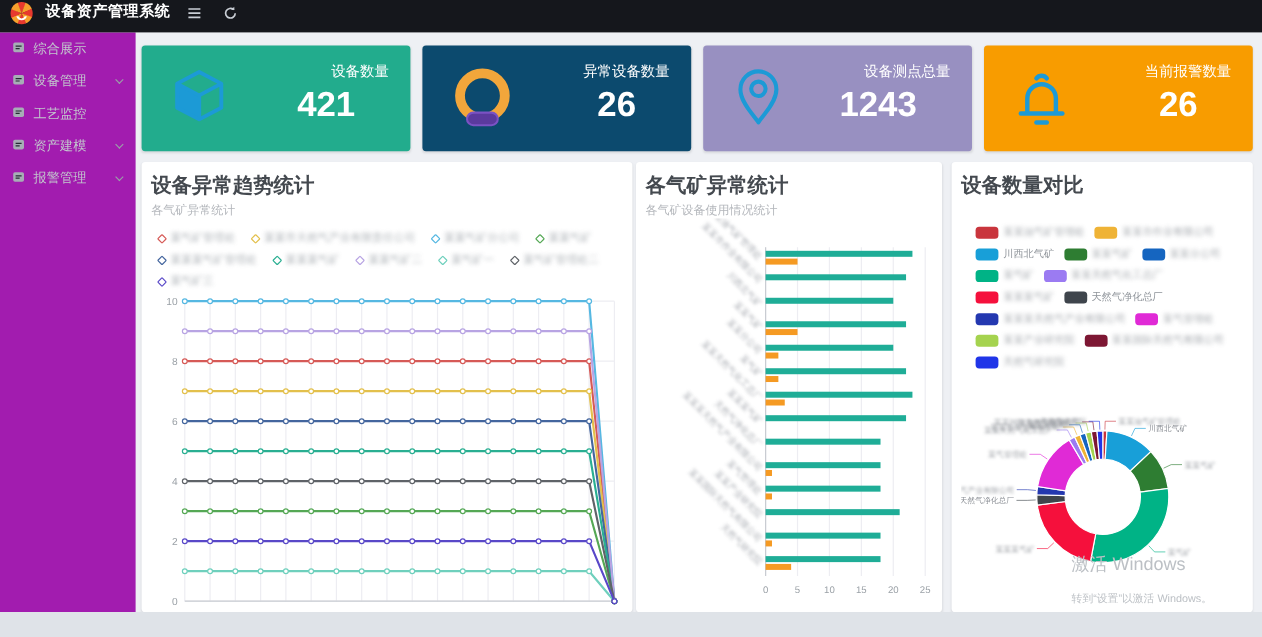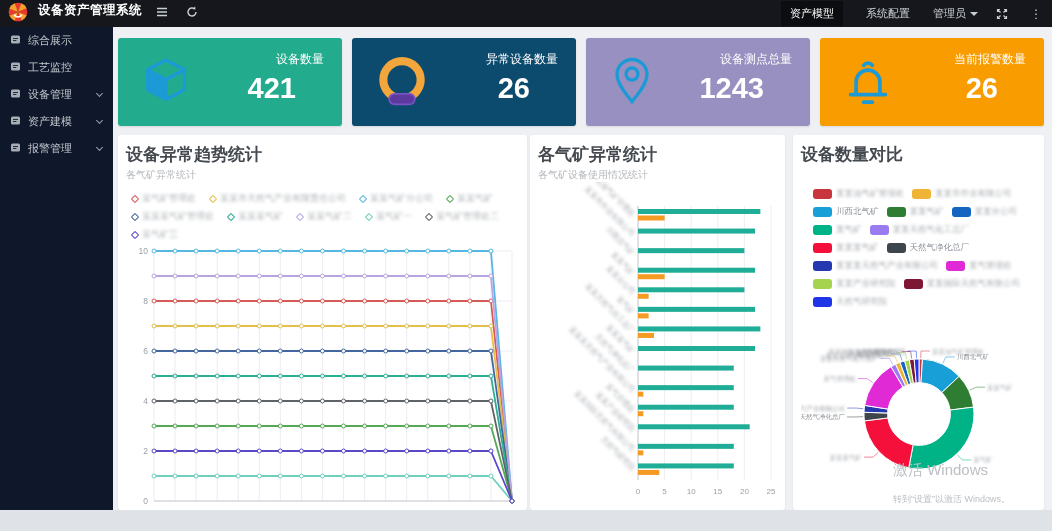--- a/index.html
+++ b/index.html
@@ -13,21 +13,21 @@
   .tb-title { color:#fff; font-size:12.5px; font-weight:bold; letter-spacing:.5px; }
   .tb-iconbtn { display:flex; align-items:center; justify-content:center; width:20px; height:20px; cursor:pointer; }
   .tb-right { margin-left:auto; display:flex; align-items:center; gap:14px; padding-right:6px; font-size:11px; }
   .tb-nav { padding:5px 9px; cursor:pointer; color:#cfd4da; }
   .tb-nav.active { background:#0c0d11; color:#fff; }
   .tb-user { display:flex; align-items:center; gap:4px; cursor:pointer; }
   .caret-down { width:0; height:0; border-left:4px solid transparent; border-right:4px solid transparent; border-top:4px solid #c9ced5; }
   .kebab { font-size:12px; color:#c9ced5; padding:0 4px; cursor:pointer; }
 
   
-  .sidebar { position:absolute; top:27px; left:0; width:113px; height:504px; background:#0f172a; }
+  .sidebar { position:absolute; top:27px; left:0; width:113px; height:504px; background:#a21caf; }
   .side-item { display:flex; align-items:center; height:27px; padding:0 10px; color:#c2c7cd;
                font-size:11px; cursor:pointer; position:relative; }
   .side-item .lbl { margin-left:7px; }
   .side-chevron { position:absolute; right:11px; width:5px; height:5px; border-right:1.4px solid #9aa0a8;
                   border-bottom:1.4px solid #9aa0a8; transform:rotate(45deg); margin-top:-2px; }
 
   
   .main { position:absolute; left:113px; top:27px; width:939px; height:504px; padding:11px 8px 0 5px; }
   .cards-row { display:flex; gap:10px; }
   .stat-card { width:224px; height:88px; border-radius:3px; position:relative; color:#fff;
@@ -89,58 +89,44 @@
           <path d="M1 2.5h10M1 6h10M1 9.5h10" stroke="#c9ced5" stroke-width="1.4"></path>
         </svg>
     </span>
     <span class="tb-iconbtn">
       <svg width="12" height="12" viewBox="0 0 12 12">
         <path d="M10 6a4 4 0 1 1-1.3-2.95" fill="none" stroke="#c9ced5" stroke-width="1.4"></path>
         <path d="M9.2 0.6 9.4 3.4 6.6 3.1 Z" fill="#c9ced5"></path>
       </svg>
     </span>
   </div>
-  <div class="tb-right">
-    <span class="tb-nav active">资产模型</span>
-    <span class="tb-nav">系统配置</span>
-    <span class="tb-user">
-      <span>管理员</span>
-      <span class="caret-down"></span>
-    </span>
-    <span class="tb-iconbtn">
-      <svg width="12" height="12" viewBox="0 0 12 12" stroke="#c9ced5" stroke-width="1.2" fill="none">
-        <path d="M4.5 4.5 1.5 1.5M1.5 4V1.5H4M7.5 4.5l3-3M8 1.5h2.5V4M4.5 7.5l-3 3M1.5 8v2.5H4M7.5 7.5l3 3M8 10.5h2.5V8"></path>
-      </svg>
-    </span>
-    <span class="kebab">⋮</span>
-  </div>
 </div>
 
 <div class="sidebar" id="sidebar">
     <div class="side-item">
       <span><svg width="11" height="11" viewBox="0 0 11 11">
           <rect x="1" y="1.5" width="9" height="8" rx="1.5" fill="#a7adb6"></rect>
           <path d="M3 4.5h5M3 6.5h3.4" stroke="#262b33" stroke-width="1"></path>
         </svg></span>
       <span class="lbl">综合展示</span>
     </div>
     <div class="side-item">
       <span><svg width="11" height="11" viewBox="0 0 11 11">
           <rect x="1" y="1.5" width="9" height="8" rx="1.5" fill="#a7adb6"></rect>
           <path d="M3 4.5h5M3 6.5h3.4" stroke="#262b33" stroke-width="1"></path>
         </svg></span>
-      <span class="lbl">工艺监控</span>
+      <span class="lbl">设备管理</span>
+      <span class="side-chevron"></span>
     </div>
     <div class="side-item">
       <span><svg width="11" height="11" viewBox="0 0 11 11">
           <rect x="1" y="1.5" width="9" height="8" rx="1.5" fill="#a7adb6"></rect>
           <path d="M3 4.5h5M3 6.5h3.4" stroke="#262b33" stroke-width="1"></path>
         </svg></span>
-      <span class="lbl">设备管理</span>
-      <span class="side-chevron"></span>
+      <span class="lbl">工艺监控</span>
     </div>
     <div class="side-item">
       <span><svg width="11" height="11" viewBox="0 0 11 11">
           <rect x="1" y="1.5" width="9" height="8" rx="1.5" fill="#a7adb6"></rect>
           <path d="M3 4.5h5M3 6.5h3.4" stroke="#262b33" stroke-width="1"></path>
         </svg></span>
       <span class="lbl">资产建模</span>
       <span class="side-chevron"></span>
     </div>
     <div class="side-item">

